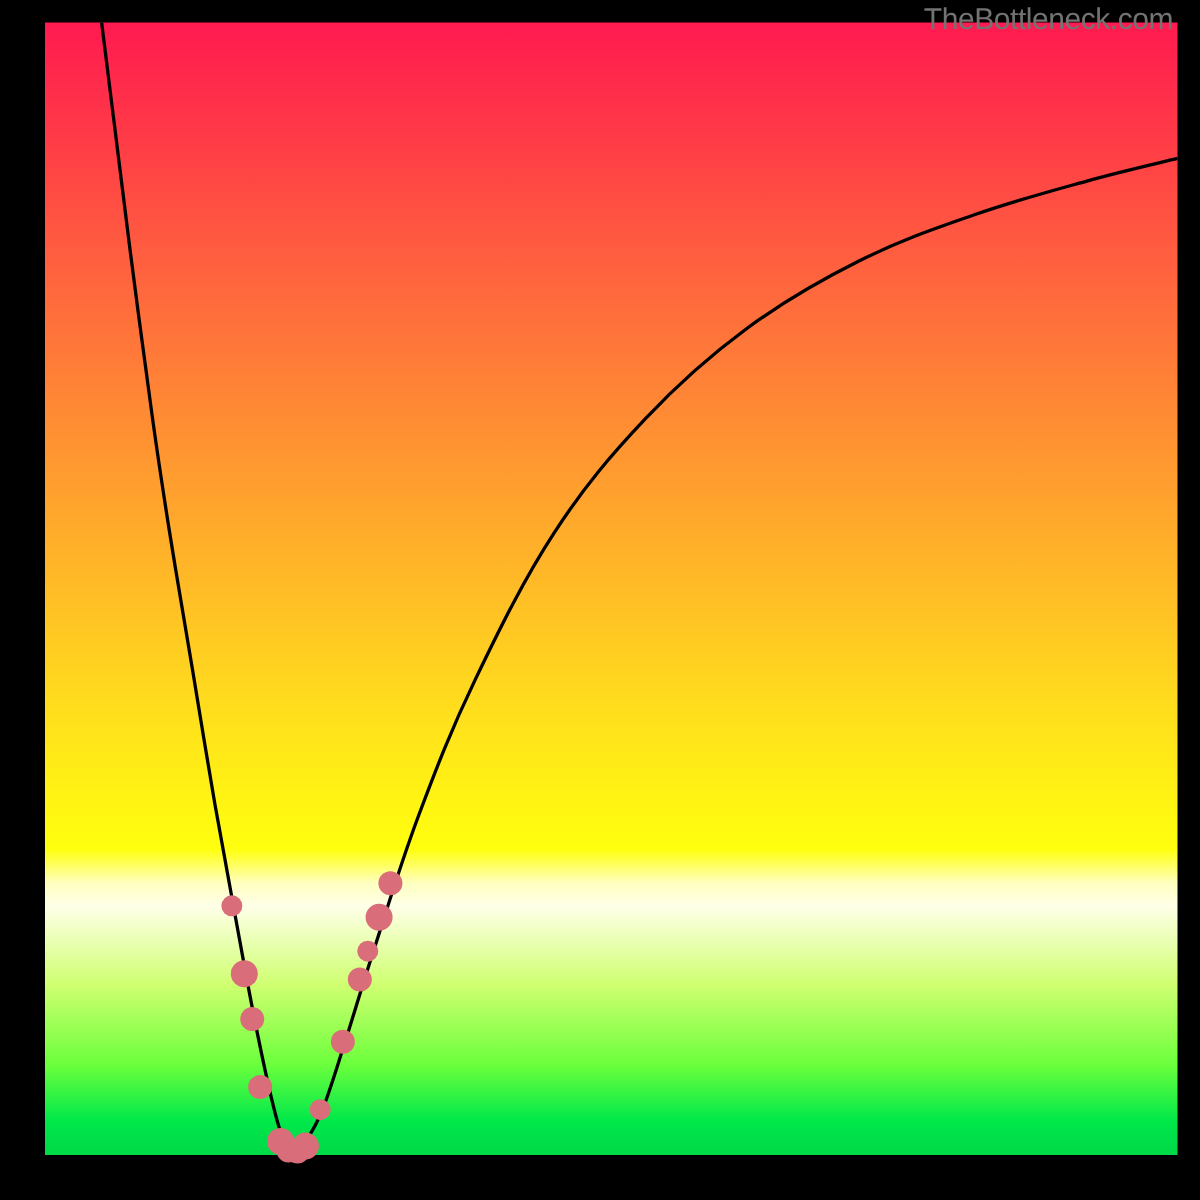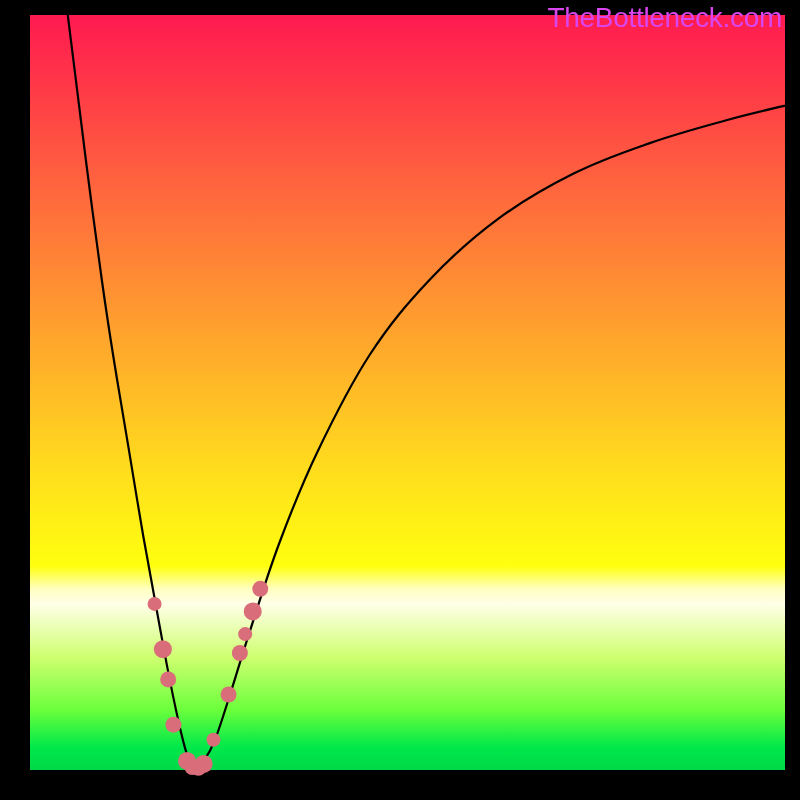--- a/index.html
+++ b/index.html
@@ -42,23 +42,23 @@
         #cfff70 85%,
         #6cff3c 92%,
         #00e84a 97%,
         #00d848 100%);
     }
     .attribution {
       position: absolute;
       top: 2px;
       right: 18px;
       font-family: Arial, Helvetica, sans-serif;
-      font-size: 28px;
+      font-size: 20px;
       font-weight: 400;
-      color: #d946ef;
+      color: #737373;
       letter-spacing: -0.3px;
     }
     .curve-svg {
       position: absolute;
       top: 0;
       left: 0;
       width: 800px;
       height: 800px;
       pointer-events: none;
     }

